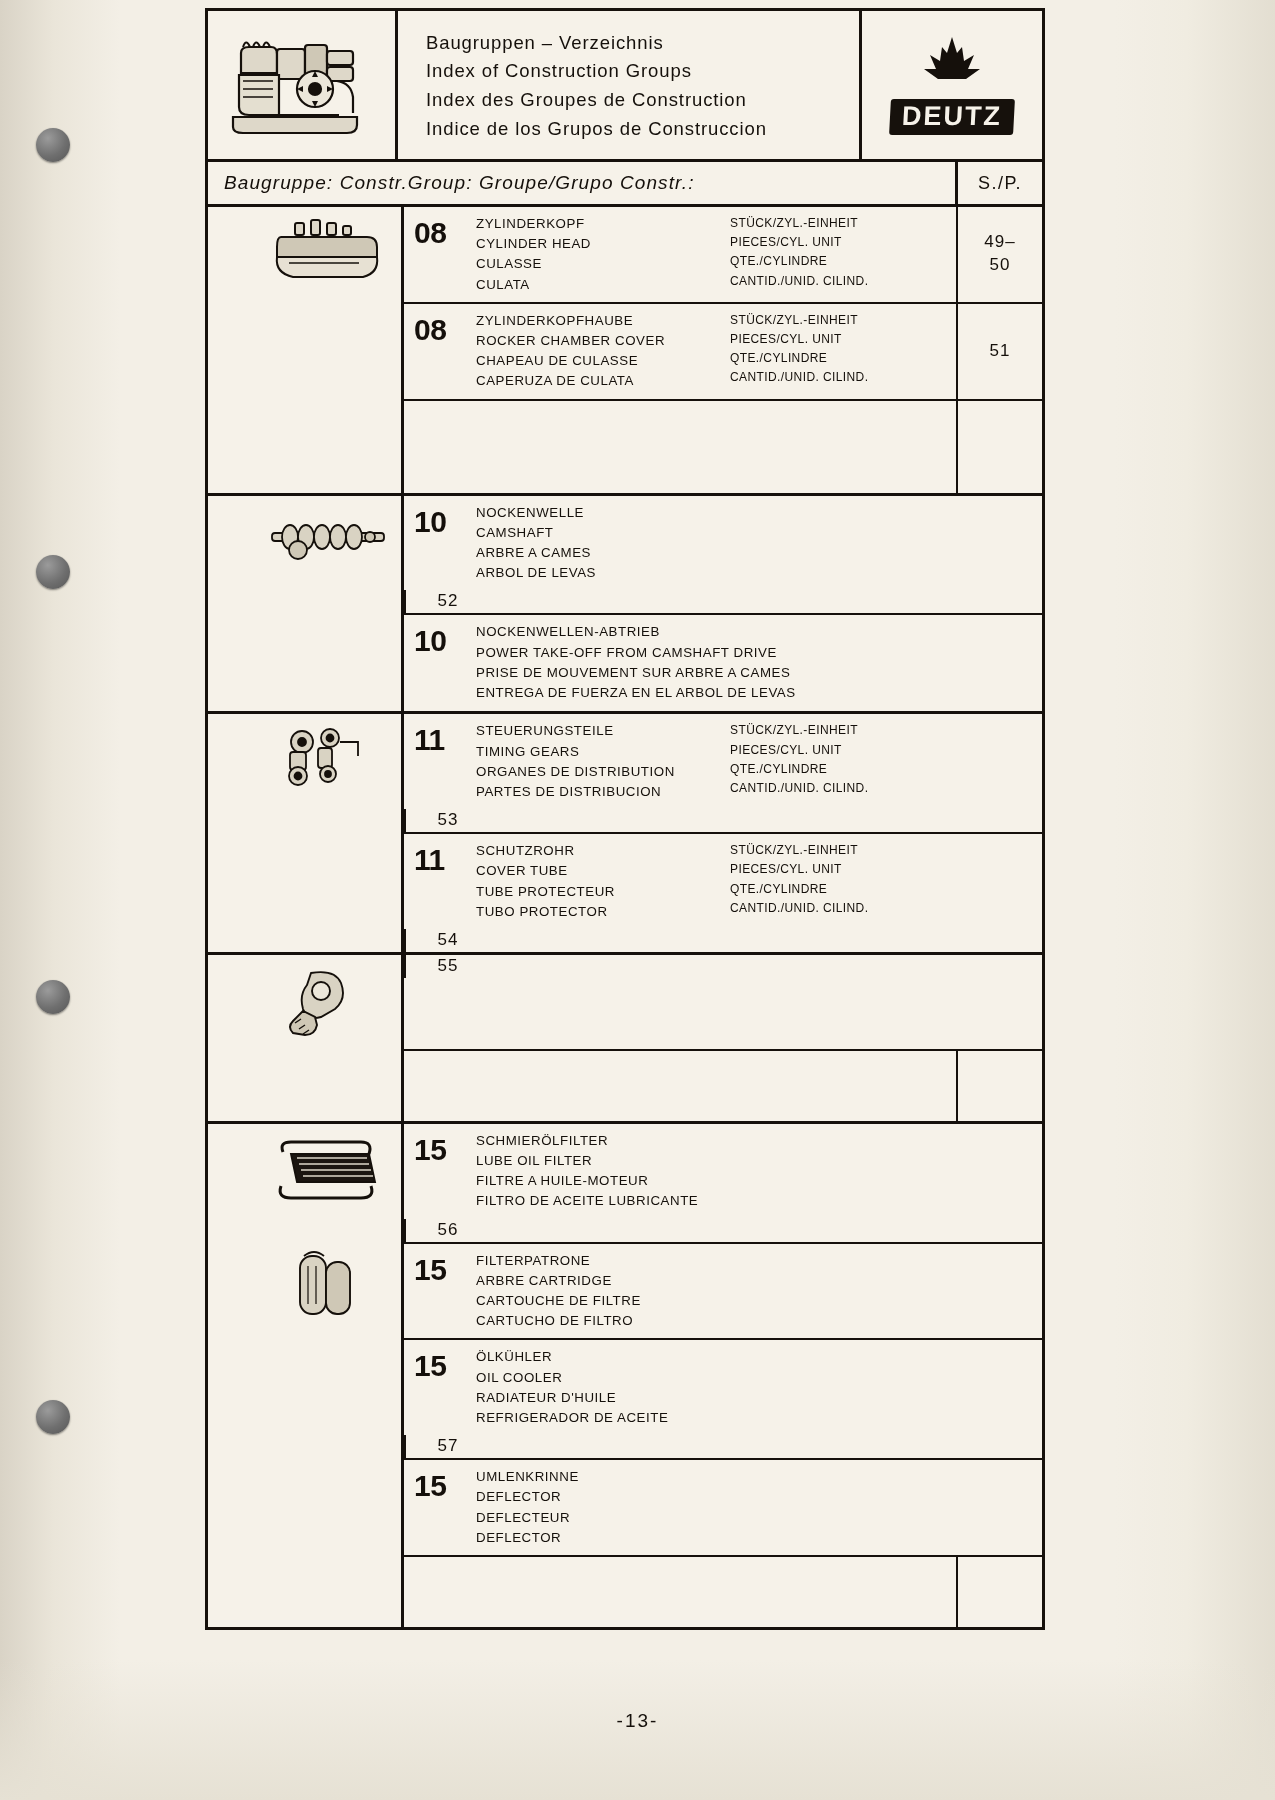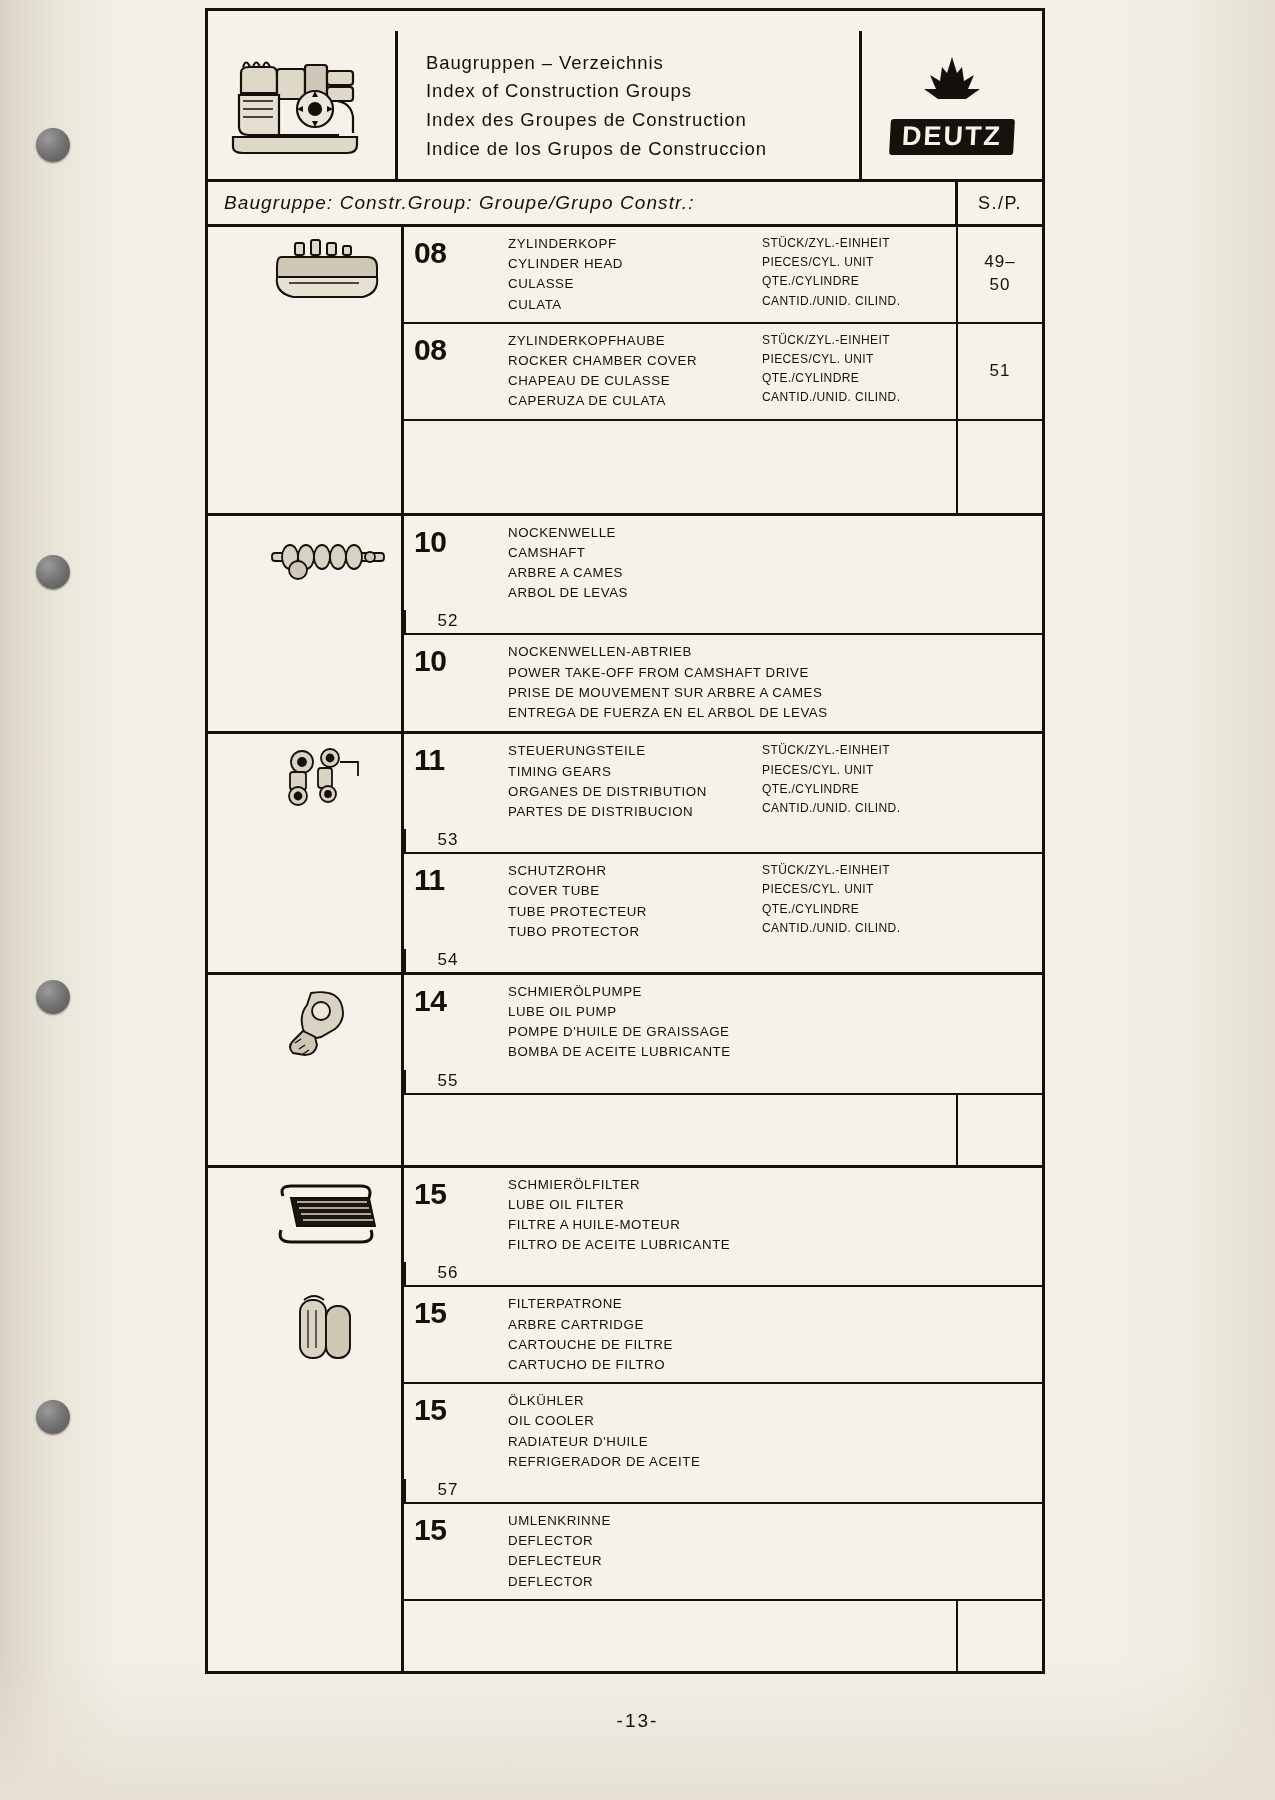--- a/index.html
+++ b/index.html
@@ -61,21 +61,20 @@
     background: #f6f2e9;
     box-sizing: border-box;
   }
 
   
   .header {
     display: flex;
     align-items: stretch;
     border-bottom: 3px solid #16110c;
     min-height: 148px;
-    margin-top: 20px;
   }
   .header-img {
     width: 190px;
     border-right: 3px solid #16110c;
     display: flex;
     align-items: center;
     justify-content: center;
     padding: 4px 0;
     box-sizing: border-box;
   }
@@ -189,21 +188,20 @@
     flex: none;
     letter-spacing: -0.5px;
   }
   .row-texts {
     flex: 1;
     display: flex;
   }
   .names {
     min-width: 248px;
     padding-right: 6px;
-    margin-left: 32px;
   }
   .names div {
     font-size: 13.3px;
     letter-spacing: .55px;
     line-height: 1.52;
     color: #15100b;
     white-space: nowrap;
   }
   .units div {
     font-size: 12px;
@@ -491,31 +489,20 @@
             <path d="M34 8 Q58 4 64 18 Q70 34 58 44 L44 52 Q30 56 26 44 Q22 30 30 20 Z"></path>
             <circle cx="44" cy="26" r="9" fill="#ece7da"></circle>
             <path d="M26 46 L16 56 Q10 62 16 68 L28 70 Q38 70 40 60 L38 52 Z" fill="#cfc8b6"></path>
             <path d="M18 58 l6 -4 M22 64 l6 -4 M26 69 l6 -4" stroke-width="1.4"></path>
           </g>
         </svg>
       </div>
       <div class="rows-col">
 
         <div class="row tall">
-          <div class="row-main">
-            <div class="row-num">14</div>
-            <div class="row-texts">
-              <div class="names" style="min-width:420px;">
-                <div>SCHMIERÖLPUMPE</div>
-                <div>LUBE OIL PUMP</div>
-                <div>POMPE D'HUILE DE GRAISSAGE</div>
-                <div>BOMBA DE ACEITE LUBRICANTE</div>
-              </div>
-            </div>
-          </div>
           <div class="row-page">55</div>
         </div>
 
         <div class="row spacer-sm">
           <div class="row-main"></div>
           <div class="row-page"></div>
         </div>
 
       </div>
     </div>

